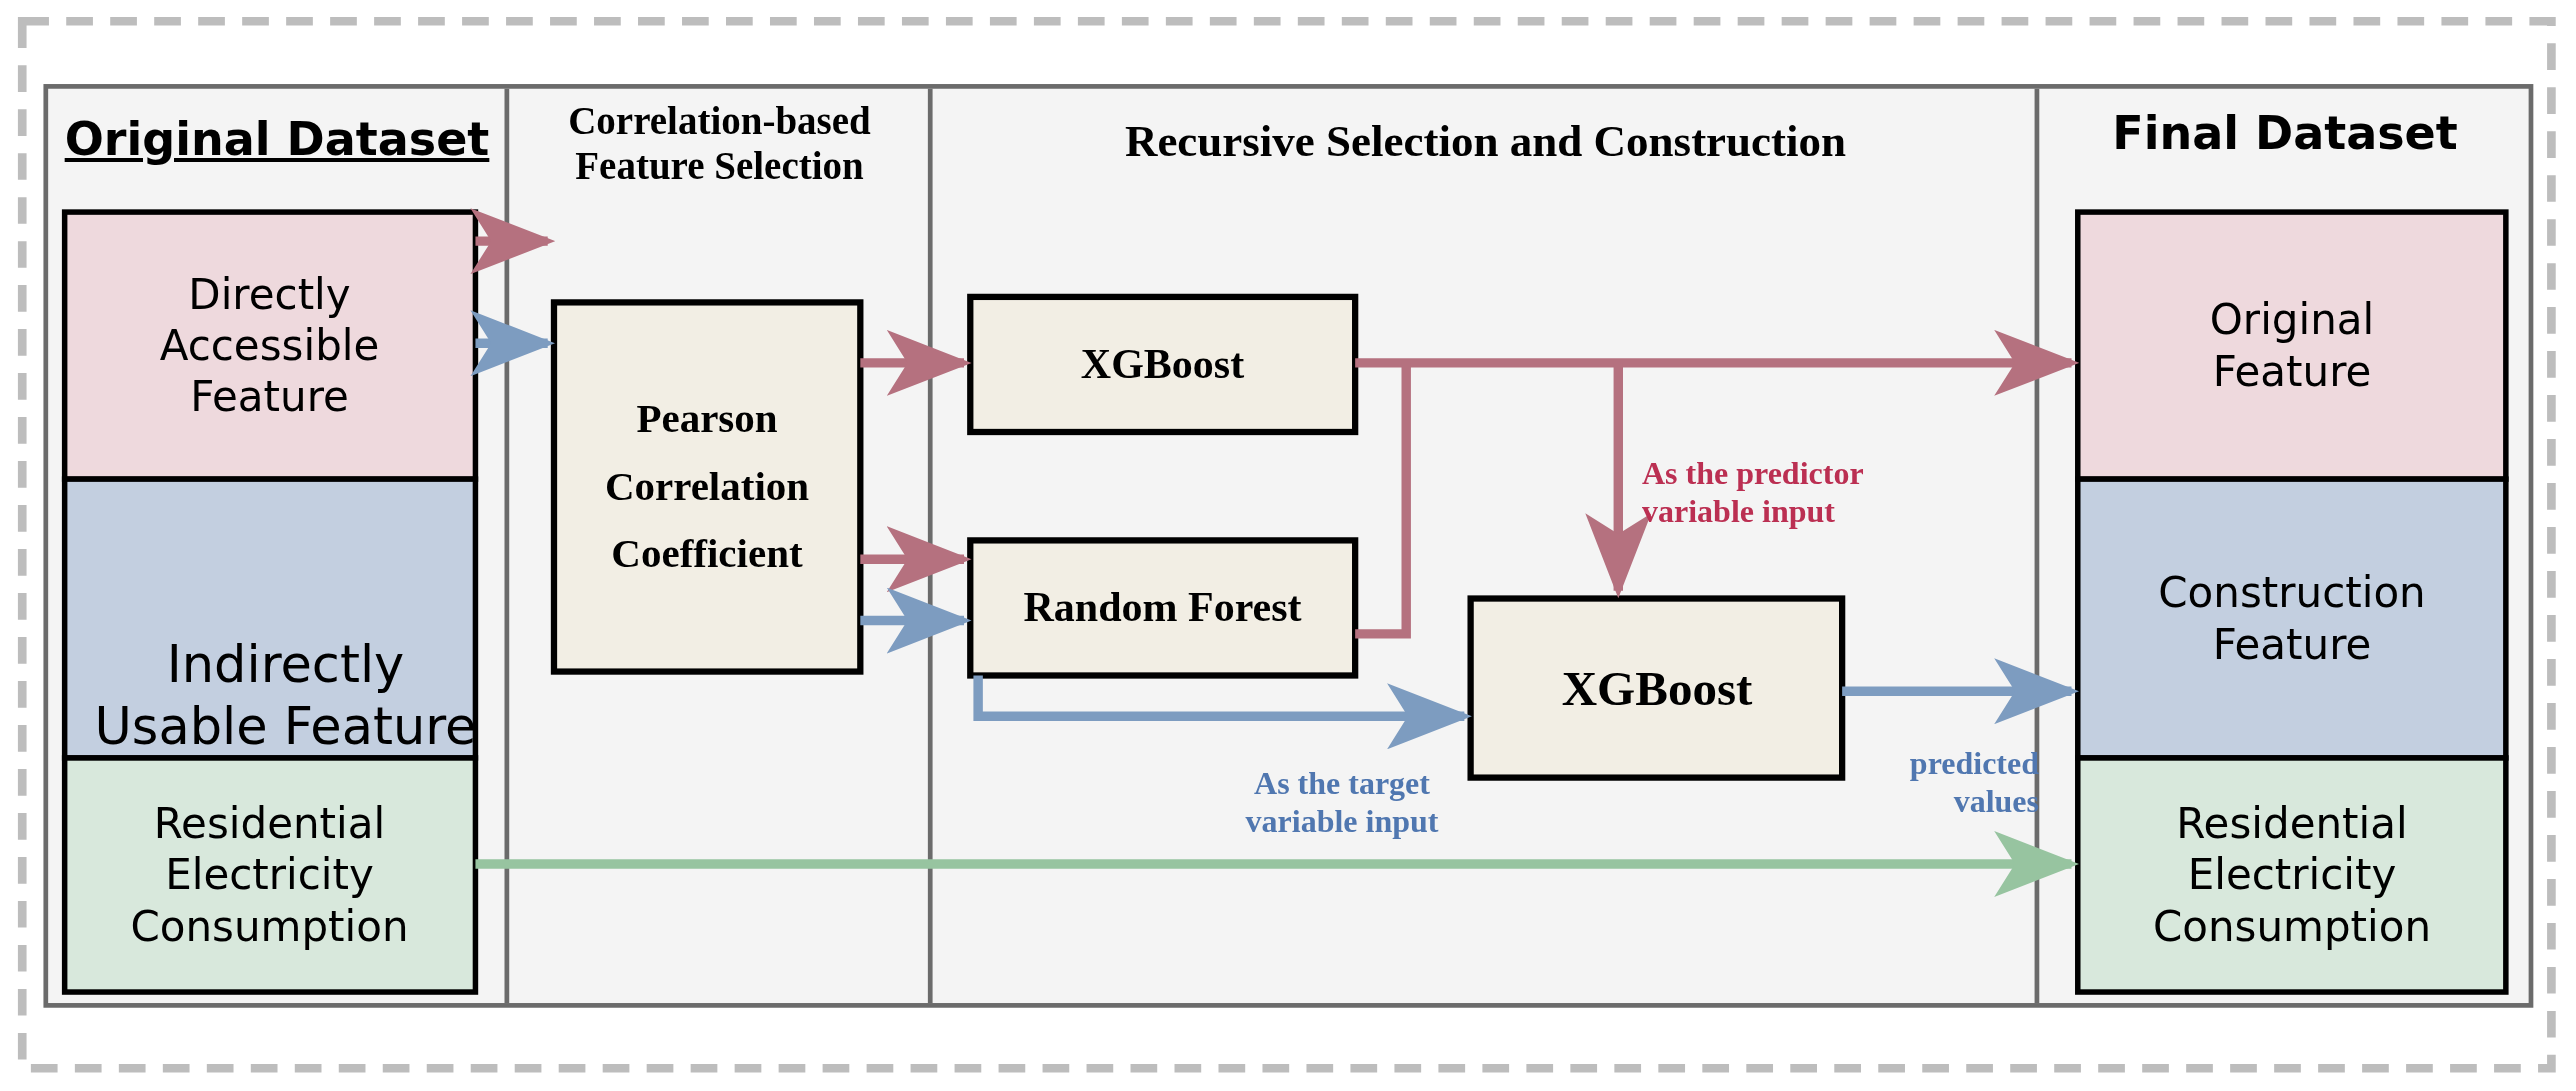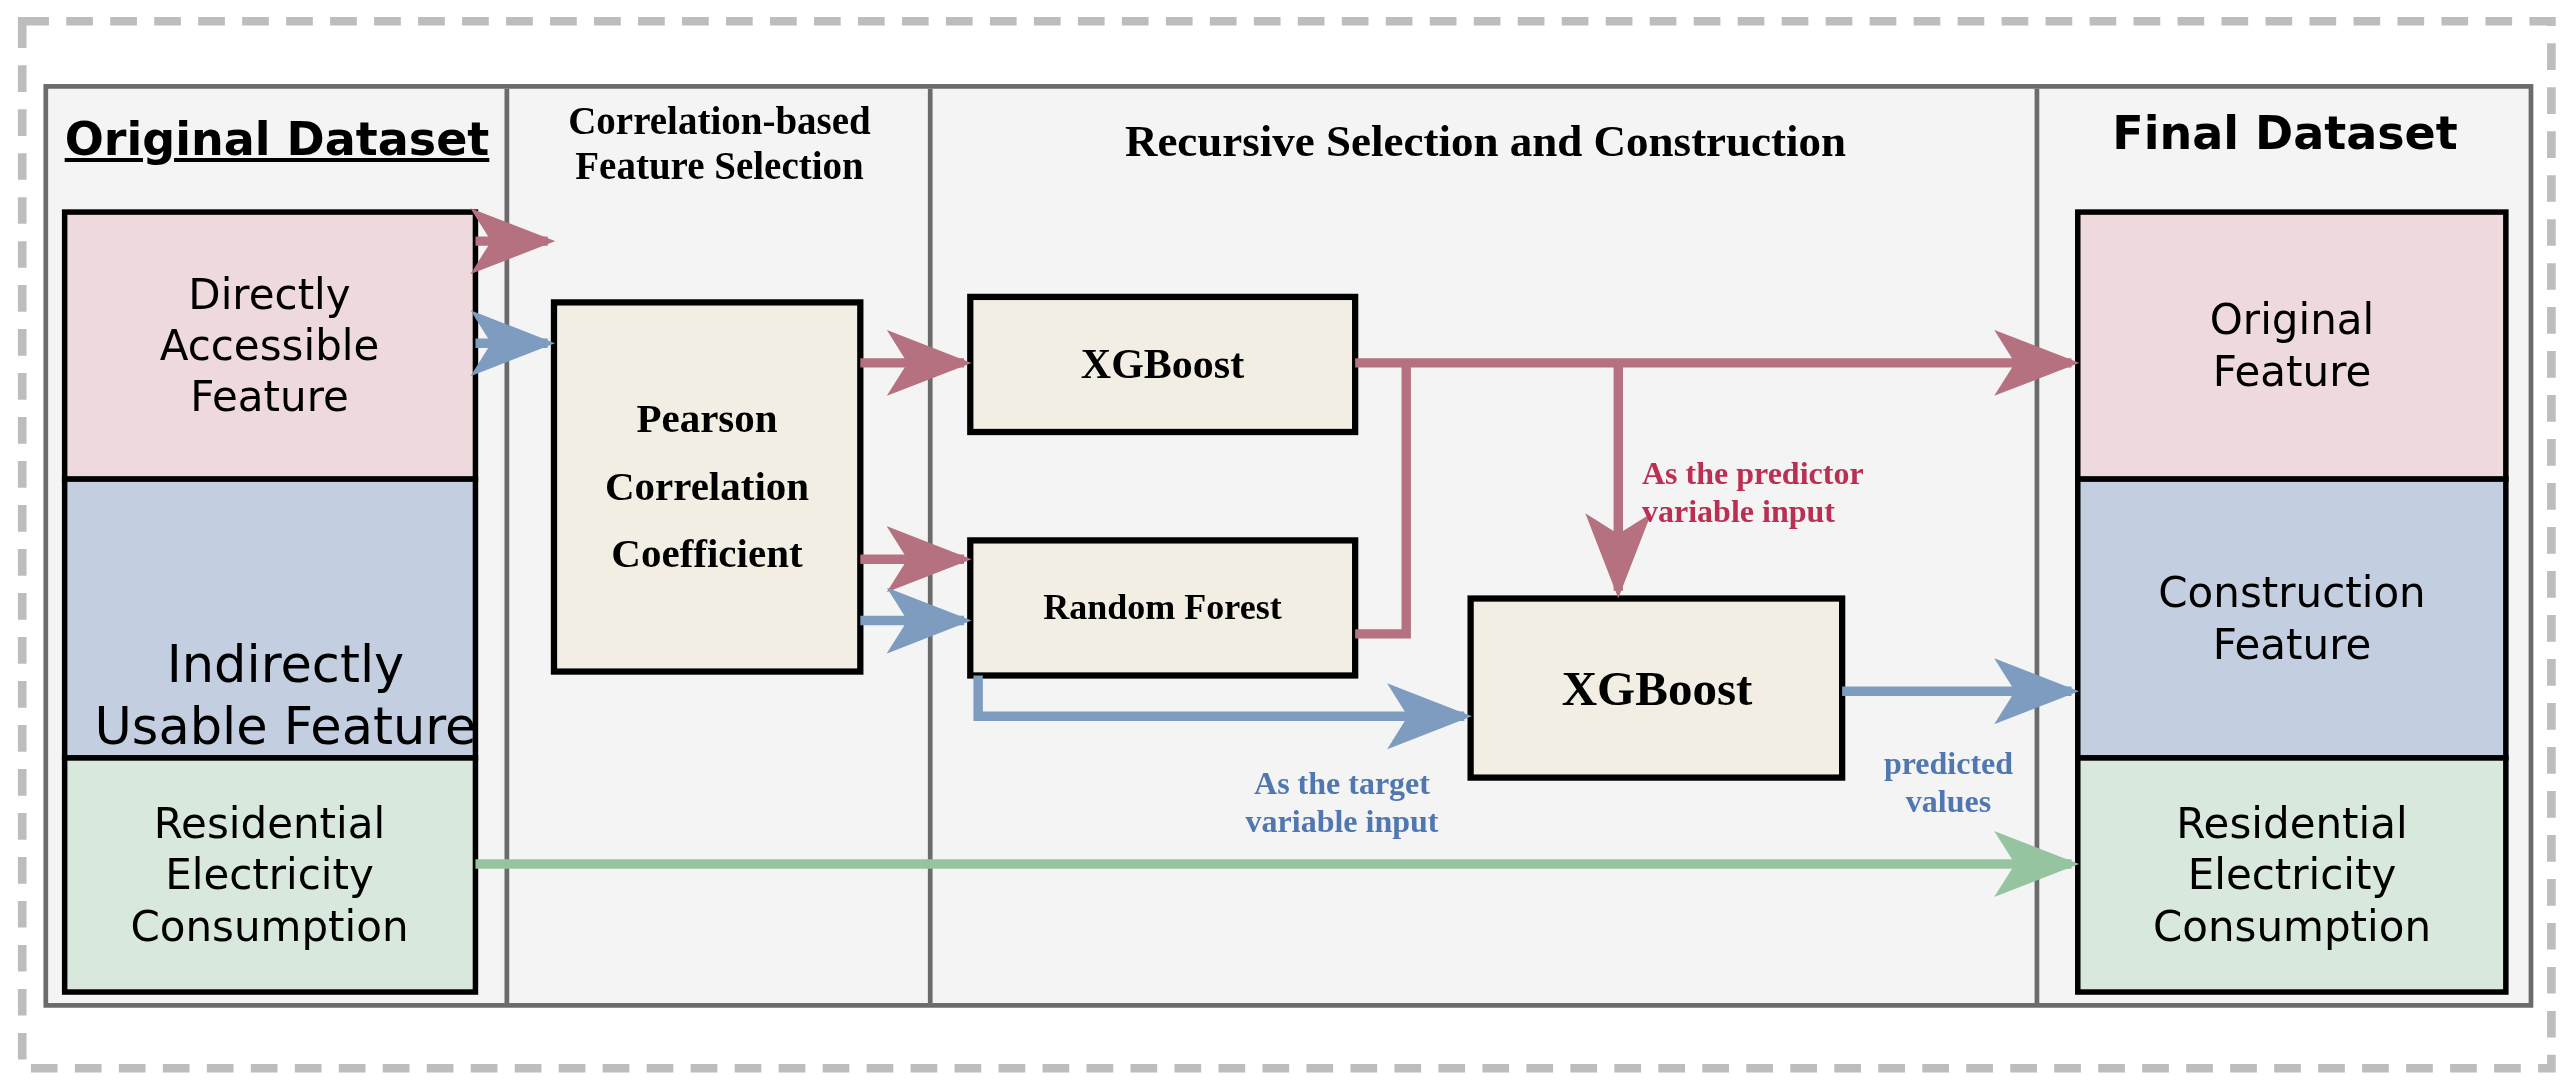--- a/index.html
+++ b/index.html
@@ -113,38 +113,38 @@
 
   <div class="boxlabel serif-b" style="left:554px;top:302px;width:306px;height:369px;font-size:41px;line-height:1.65;">
     <span style="white-space:pre-line;">Pearson
 Correlation
 Coefficient</span>
   </div>
 
   <div class="boxlabel serif-b" style="left:970px;top:297px;width:385px;height:135px;font-size:42px;">
     <span>XGBoost</span>
   </div>
-  <div class="boxlabel serif-b" style="left:970px;top:540px;width:385px;height:135px;font-size:36px;">
+  <div class="boxlabel serif-b" style="left:970px;top:540px;width:385px;height:135px;font-size:42px;">
     <span>Random Forest</span>
   </div>
   <div class="boxlabel serif-b" style="left:1471px;top:599px;width:372px;height:179px;font-size:49px;">
     <span>XGBoost</span>
   </div>
 
   <div class="annot" style="left:1642px;top:417px;width:346px;font-size:32px;color:#bb2f52;white-space:pre-line;text-align:left;">
     <span>As the predictor
 variable input</span>
   </div>
 
   <div class="annot" style="left:1177px;top:727px;width:330px;font-size:32px;color:#5077b0;white-space:pre-line;text-align:center;">
     <span>As the target
 variable input</span>
   </div>
 
-  <div class="annot" style="left:1858px;top:707px;width:181px;font-size:32px;color:#5077b0;white-space:pre-line;text-align:center;">
+  <div class="annot" style="left:1858px;top:707px;width:181px;font-size:32px;color:#5077b0;white-space:pre-line;text-align:right;">
     <span>predicted
 values</span>
   </div>
 
   <div class="boxlabel sans" style="left:2078px;top:212px;width:428px;height:267px;font-size:42px;">
     <span style="white-space:pre-line;">Original
 Feature</span>
   </div>
   <div class="boxlabel sans" style="left:2078px;top:479px;width:428px;height:279px;font-size:42px;">
     <span style="white-space:pre-line;">Construction

